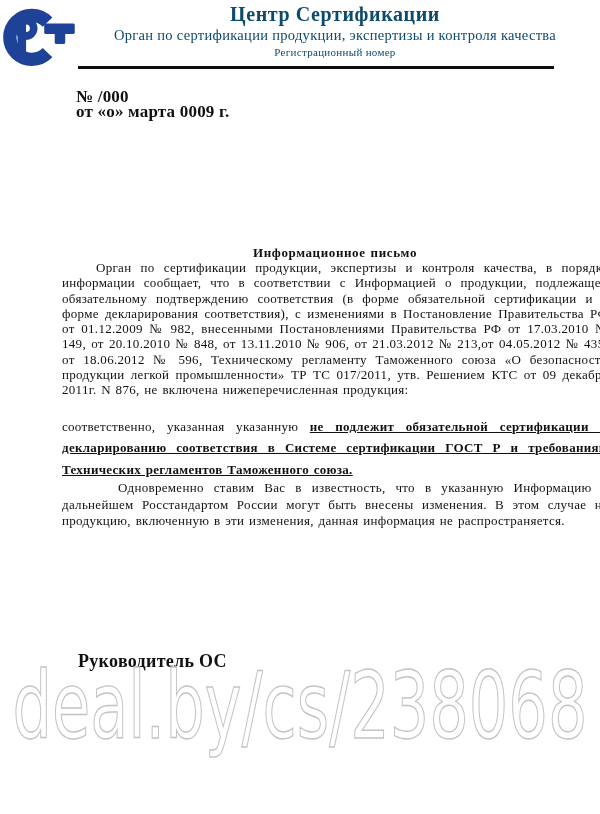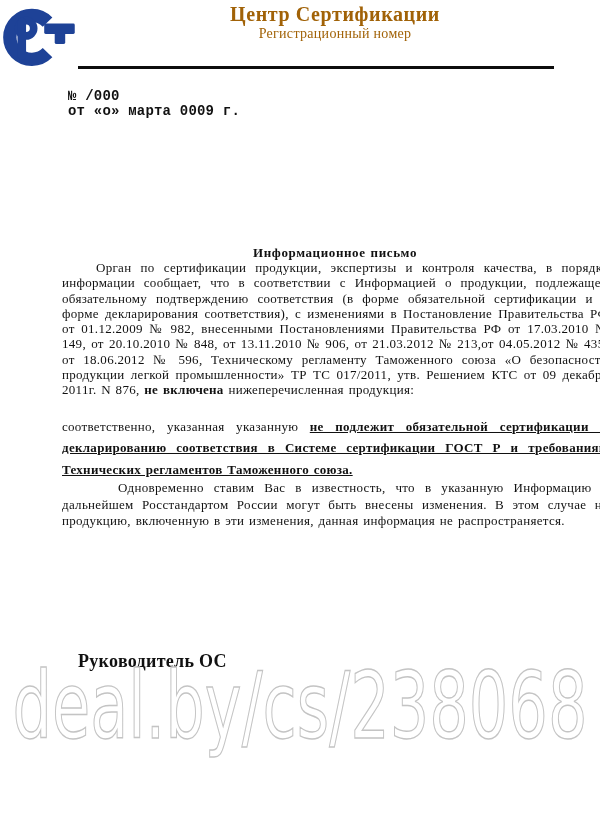--- a/index.html
+++ b/index.html
@@ -21,57 +21,56 @@
     position: absolute;
     left: -3px;
     top: 3px;
   }
   .header-text {
     position: absolute;
     left: 70px;
     top: 2px;
     width: 530px;
     text-align: center;
-    color: #a16207;
+    color: #0c4a6e;
   }
   .header-title {
     font-size: 20px;
     font-weight: bold;
     letter-spacing: 0.6px;
     line-height: 24px;
   }
   .header-subtitle {
     font-size: 14.5px;
     letter-spacing: 0.3px;
     line-height: 19px;
   }
   .header-reg {
-    font-size: 14px;
+    font-size: 11px;
     letter-spacing: 0.3px;
     line-height: 15px;
   }
   .header-rule {
     position: absolute;
     left: 78px;
     top: 66px;
     width: 476px;
     height: 3px;
     background: #0d0d0d;
   }
 
   
   .ref-block {
     position: absolute;
-    left: 68px;
+    left: 76px;
     top: 89px;
-    font-size: 14px;
+    font-size: 17px;
     font-weight: bold;
     line-height: 15px;
     letter-spacing: 0.2px;
-    font-family: Liberation Mono, monospace;
   }
 
   
   .letter {
     position: absolute;
     left: 62px;
     top: 245px;
     width: 546px;
     font-size: 13px;
     letter-spacing: 0.3px;
@@ -98,21 +97,21 @@
     line-height: 21.5px;
   }
   .p2 .emphasis {
     font-weight: bold;
     text-decoration: underline;
   }
   .p3 {
     line-height: 16.5px;
     text-indent: 56px;
   }
-  .bold { font-weight: bold; }
+  .bold { font-weight: normal; }
 
   .signature {
     position: absolute;
     left: 78px;
     top: 651px;
     font-size: 18px;
     font-weight: bold;
     letter-spacing: 0.3px;
   }
 
@@ -146,20 +145,21 @@
 
     <line x1="25.5" y1="20" x2="25.5" y2="55" stroke="#1e4297" stroke-width="9" stroke-linecap="round"></line>
 
     <rect x="49" y="21.5" width="32" height="11" rx="1.5" fill="#1e4297"></rect>
 
     <rect x="60" y="31" width="11" height="12" rx="2" fill="#1e4297"></rect>
   </svg>
 
   <div class="header-text">
     <div class="header-title">Центр Сертификации</div>
+    <div class="header-subtitle">Орган  по сертификации продукции, экспертизы и контроля качества</div>
     <div class="header-reg">Регистрационный номер</div>
   </div>
 
   <div class="header-rule"></div>
 
   <div class="ref-block">
     <div>№ /000</div>
     <div>от  «о» марта 0009 г.</div>
   </div>
 

